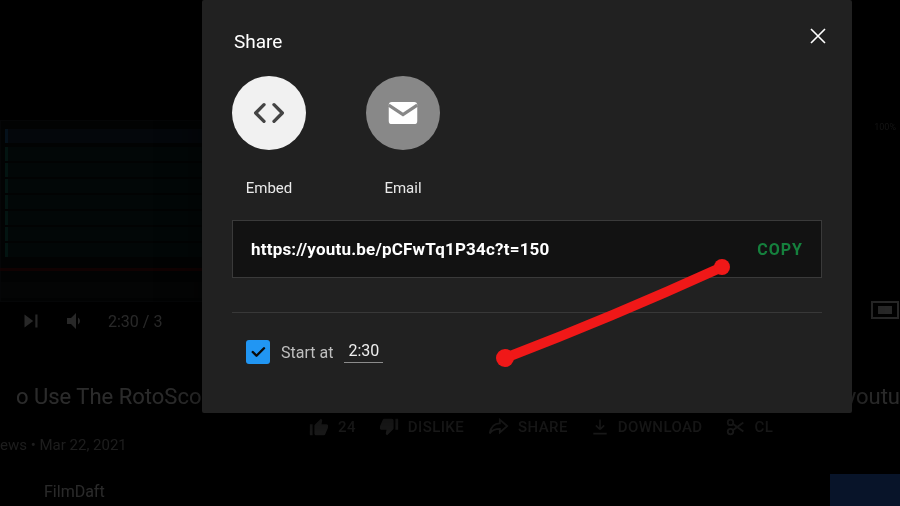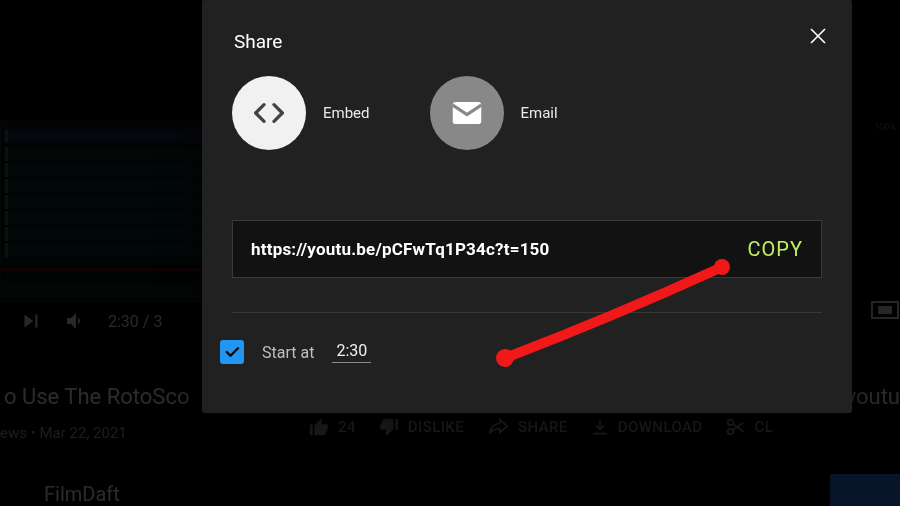--- a/index.html
+++ b/index.html
@@ -9,50 +9,50 @@
   
   .bg{position:absolute;inset:0;z-index:0;}
   .bg .panel{position:absolute;left:0;top:120px;width:208px;height:180px;background:#0f1314;border:1px solid #1c2328;}
   .bg .row{position:absolute;left:4px;right:6px;height:14px;background:#123d3a;border-left:3px solid #18b7a3;opacity:.55;}
   .bg .row.mask{background:#1c4060;border-left-color:#2f9fff;}
   .bg .eff{position:absolute;left:0;top:282px;width:208px;height:16px;background:#1e2427;opacity:.6;}
   .bg .hl{position:absolute;left:0;top:268px;width:208px;height:3px;background:#d60000;opacity:.4;}
   .bg .ctrl{position:absolute;left:18px;top:308px;display:flex;align-items:center;gap:20px;color:#c9c9c9;text-align:center;}
   .bg .ctrl svg{display:block;}
   .bg .time{font-size:16px;color:#ddd;}
-  .bg .title{position:absolute;left:4px;top:384px;font-size:22px;color:#efefef;}
-  .bg .meta{position:absolute;left:0;top:424px;font-size:15px;color:#9e9e9e;}
+  .bg .title{position:absolute;left:16px;top:384px;font-size:22px;color:#efefef;}
+  .bg .meta{position:absolute;left:0;top:436px;font-size:15px;color:#9e9e9e;}
   .bg .actions{position:absolute;top:416px;display:flex;align-items:center;gap:22px;color:#a7a7a7;font-size:15px;font-weight:500;letter-spacing:.4px;}
   .bg .act{display:flex;align-items:center;gap:8px;}
-  .bg .channel{position:absolute;left:44px;top:482px;font-size:20px;color:#e6e6e6;}
+  .bg .channel{position:absolute;left:44px;top:482px;font-size:16px;color:#e6e6e6;}
   .bg .cta{position:absolute;right:0;top:474px;width:70px;height:32px;background:#2f6fe0;}
   .bg .little{position:absolute;right:4px;top:122px;font-size:9px;color:#6f6f6f;}
   .bg .theater{position:absolute;right:0;top:298px;color:#ddd;}
   .bg .titleR{position:absolute;right:0;top:384px;font-size:22px;color:#efefef;}
 
   .dim{position:absolute;inset:0;background:rgba(0,0,0,.82);z-index:1;}
 
   
   .dlg{position:absolute;z-index:3;left:202px;top:0;width:650px;height:413px;background:#212121;
     border-radius:2px;box-shadow:0 10px 40px rgba(0,0,0,.6);}
   .dlg .hd{position:absolute;left:32px;top:30px;font-size:19px;color:#fff;}
   .dlg .close{position:absolute;right:20px;top:22px;width:28px;height:28px;cursor:pointer;
     display:flex;align-items:center;justify-content:center;}
   .dlg .opts{position:absolute;left:30px;top:76px;display:flex;gap:60px;}
-  .opt{display:flex;flex-direction:row;align-items:center;gap:17px;cursor:pointer;justify-content:center;}
+  .opt{display:flex;flex-direction:column;align-items:center;gap:29px;cursor:pointer;justify-content:center;}
   .opt .circ{width:74px;height:74px;border-radius:50%;display:flex;align-items:center;justify-content:center;}
   .opt.embed .circ{background:#f1f1f1;}
   .opt.email .circ{background:#888888;}
   .opt .lbl{font-size:15px;color:#eaeaea;}
   .urlbox{position:absolute;left:30px;right:30px;top:220px;height:56px;background:#121212;border:1px solid #3a3a3a;
     display:flex;align-items:center;padding:0 18px;}
   .urlbox .url{flex:1;font-size:17px;color:#fff;letter-spacing:.2px;white-space:nowrap;overflow:hidden;font-weight:bold;}
-  .urlbox .copy{font-size:20px;font-weight:400;letter-spacing:1px;color:#bef264;cursor:pointer;padding-left:16px;}
+  .urlbox .copy{font-size:16px;font-weight:700;letter-spacing:1px;color:#15803d;cursor:pointer;padding-left:16px;}
   .sep{position:absolute;left:30px;right:30px;top:312px;height:1px;background:#383838;}
-  .start{position:absolute;left:18px;top:340px;display:flex;align-items:center;gap:18px;}
+  .start{position:absolute;left:44px;top:340px;display:flex;align-items:center;gap:11px;}
   .chk{width:24px;height:24px;border-radius:3px;background:#2196f3;display:flex;align-items:center;justify-content:center;cursor:pointer;}
   .start .lab{font-size:16px;color:#bfbfbf;}
   .start .tval{font-size:16px;color:#efefef;border-bottom:1px solid #8c8c8c;padding:0 4px 2px;}
 
   .arrow{position:absolute;z-index:4;pointer-events:none;}
 </style>
 </head>
 <body>
 
 <div class="page">

